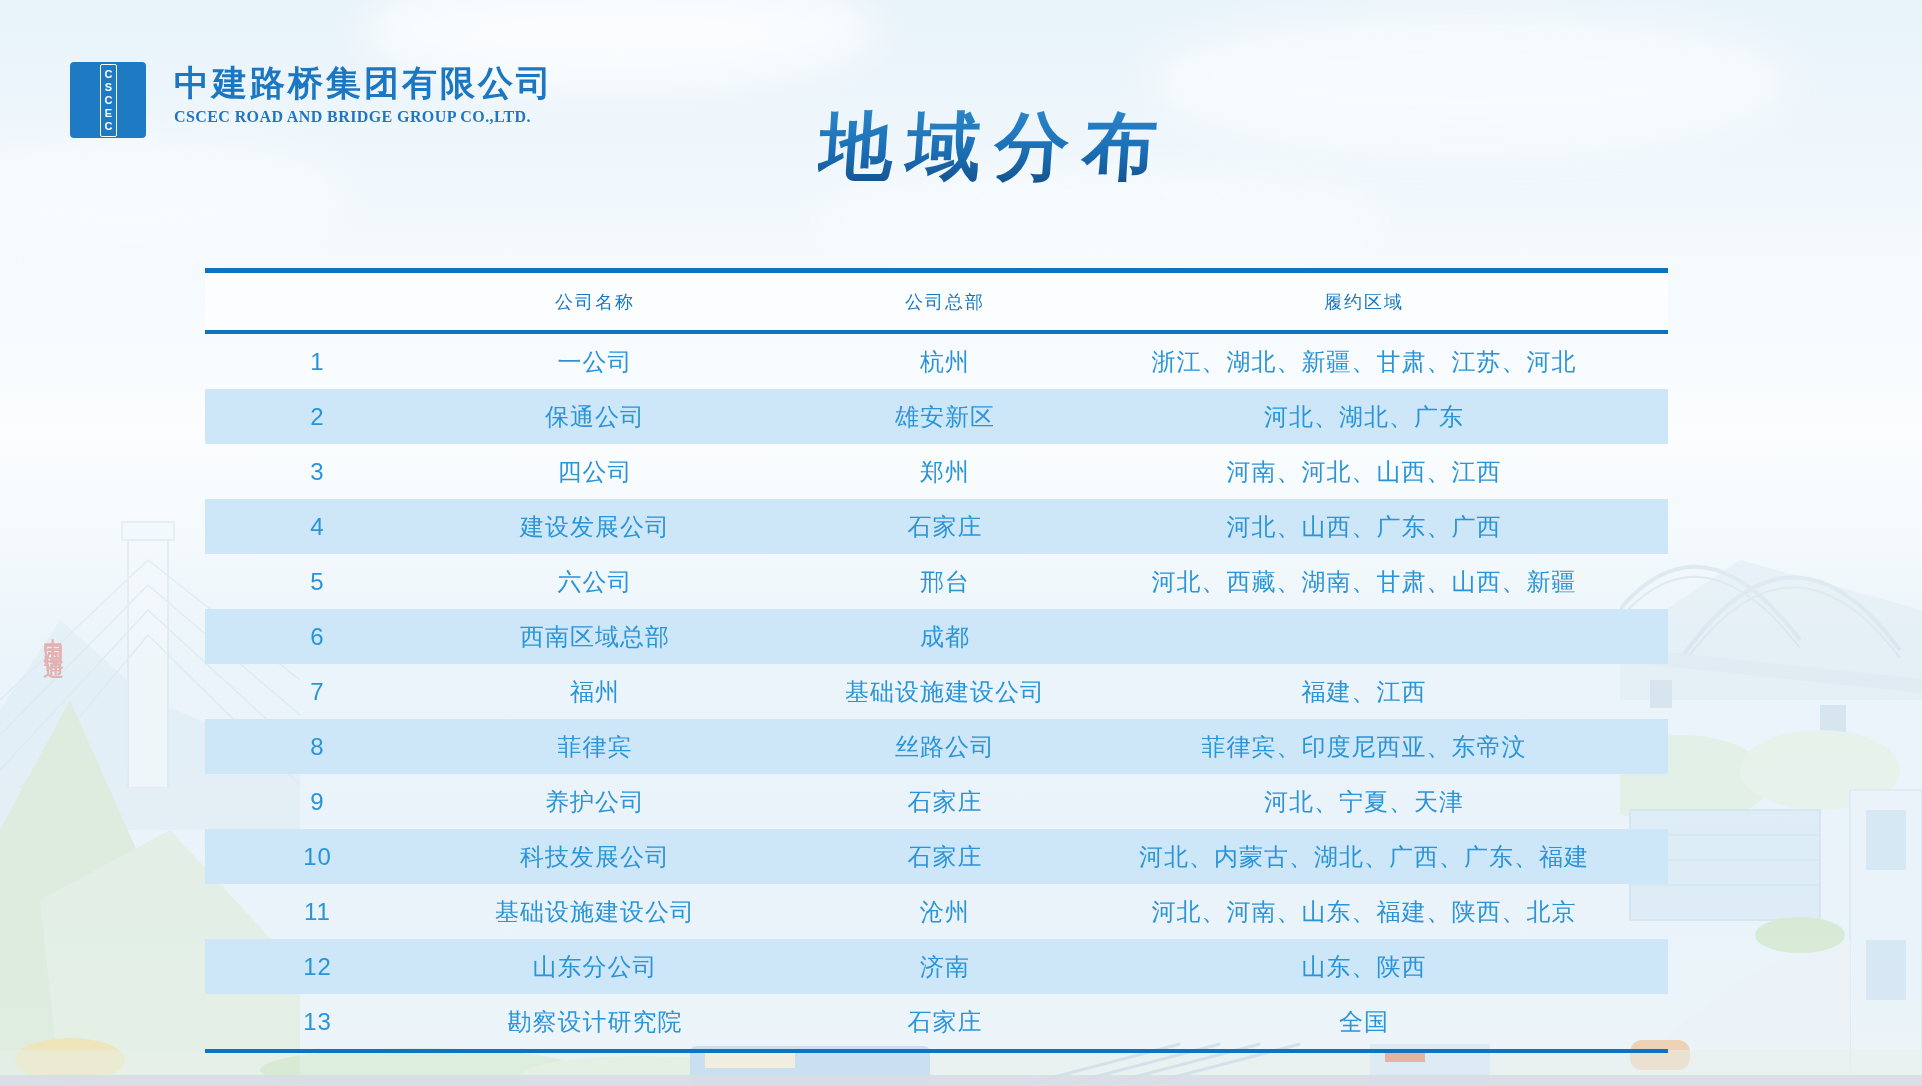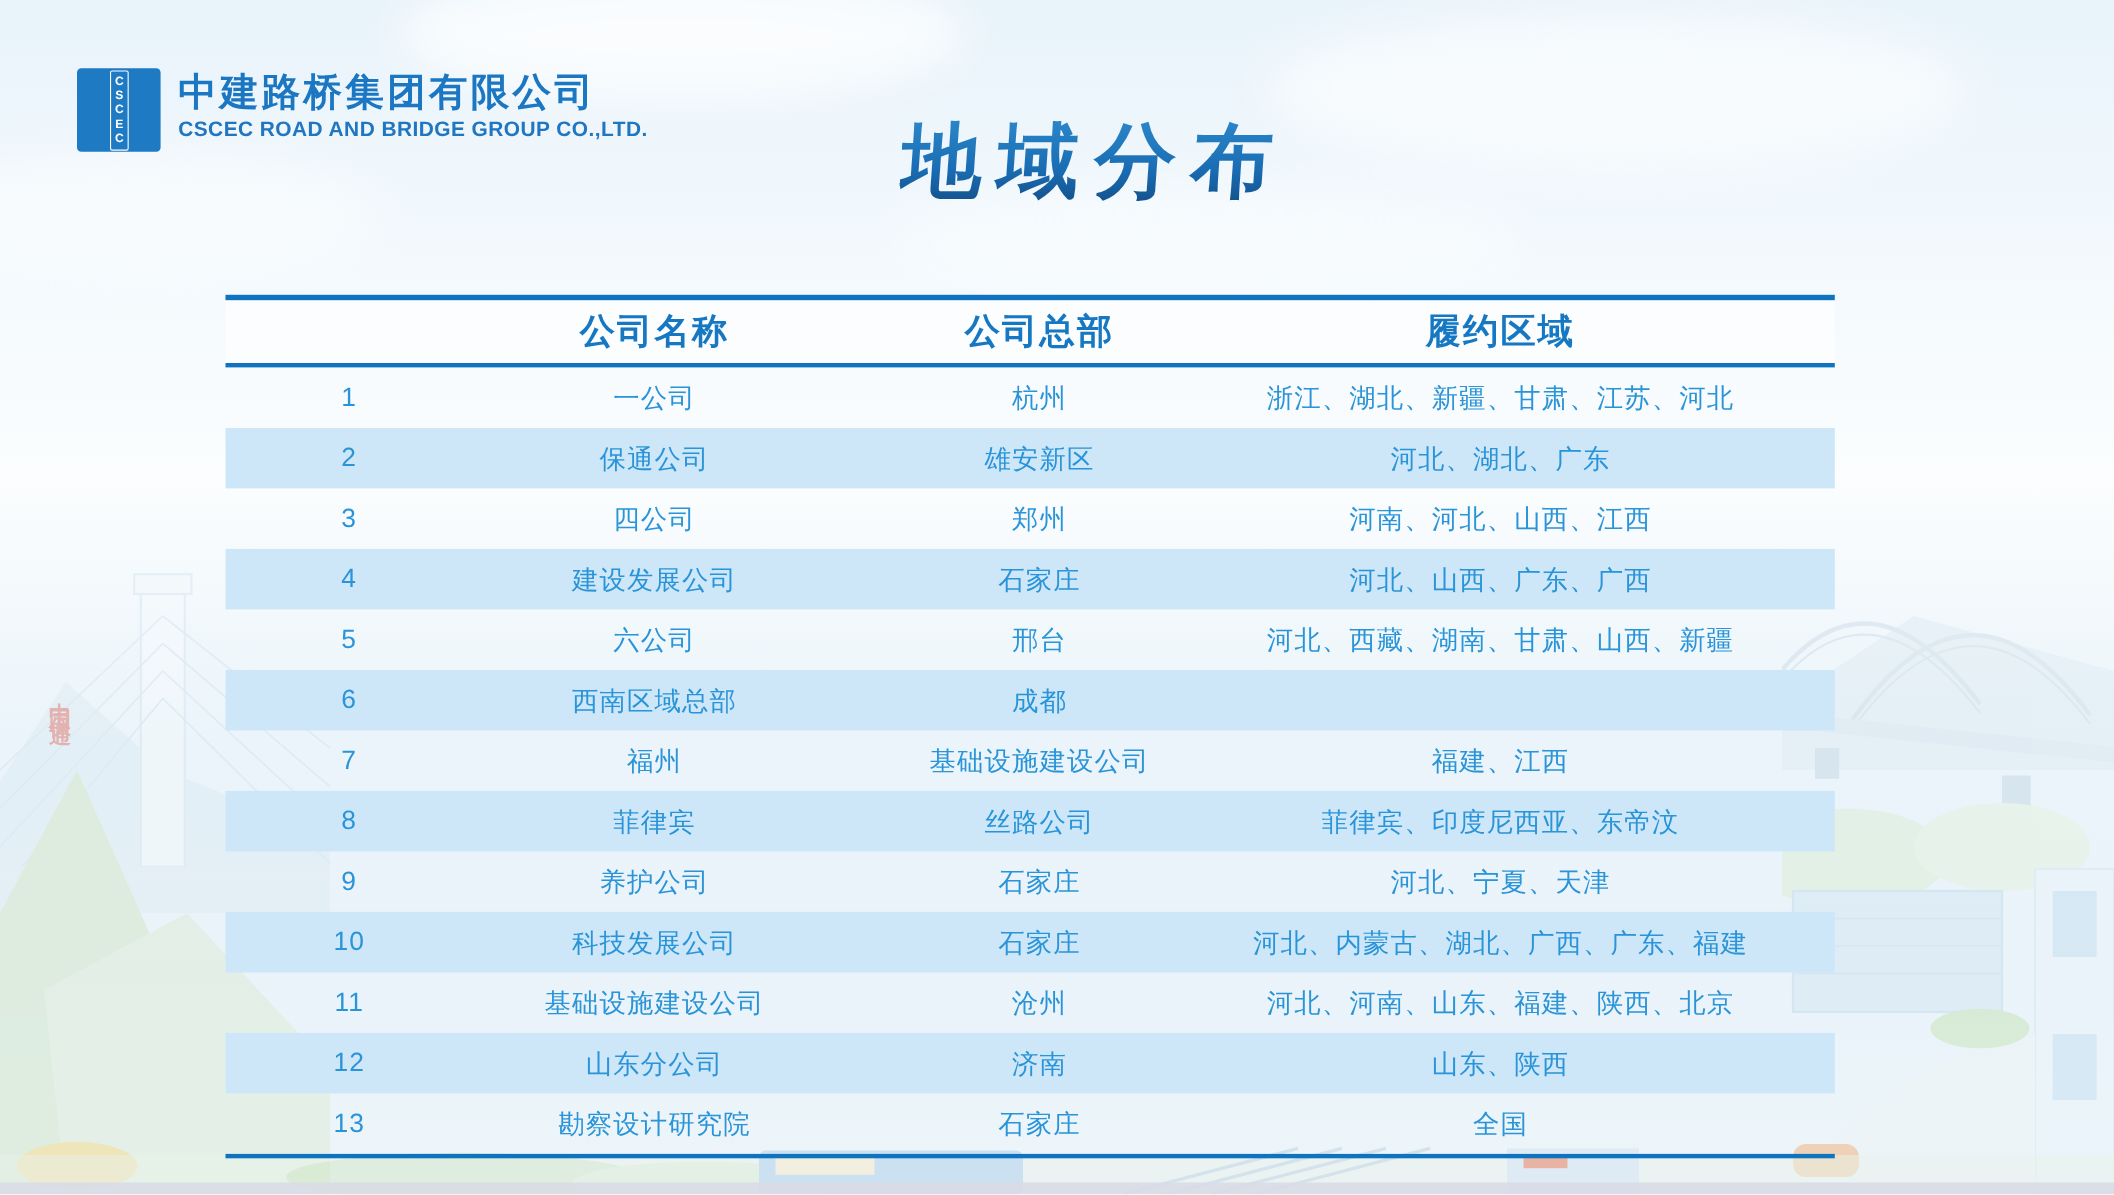--- a/index.html
+++ b/index.html
@@ -21,23 +21,23 @@
   .brand{position:absolute;left:70px;top:62px;display:flex;align-items:flex-start;}
   .logo-mark{
     width:76px;height:76px;background:#1f7ac4;border-radius:4px;
     display:flex;align-items:center;justify-content:center;flex:0 0 auto;
   }
   .logo-mark span{
     writing-mode:vertical-lr;text-orientation:upright;
     color:#ffffff;font-weight:bold;font-size:11px;line-height:1;
     letter-spacing:1px;border:1.5px solid #ffffff;padding:3px 2px;border-radius:2px;
   }
-  .brand-text{margin-left:16px;padding-top:2px;}
+  .brand-text{margin-left:28px;padding-top:2px;font-family:Liberation Serif, serif;}
   .brand-zh{font-size:35px;font-weight:bold;color:#1c77c3;letter-spacing:3px;line-height:1.15;}
-  .brand-en{font-size:19px;font-weight:bold;color:#2076c0;letter-spacing:.4px;margin-top:4px;}
+  .brand-en{font-size:16px;font-weight:bold;color:#2076c0;letter-spacing:.4px;margin-top:4px;}
 
   
   .page-title{
     position:absolute;left:995px;top:98px;transform:translateX(-50%) skewX(-4deg);
     font-family:"DejaVu Serif","Liberation Serif",serif;
     font-size:74px;font-weight:bold;letter-spacing:14px;
     background:linear-gradient(180deg,#2f8ccd 0%,#1a6db4 55%,#11477c 100%);
     -webkit-background-clip:text;background-clip:text;color:transparent;
     text-shadow:none;white-space:nowrap;
   }
@@ -50,21 +50,21 @@
   .t-row{
     display:grid;grid-template-columns:225px 330px 370px 1fr;
     align-items:center;height:55px;background:transparent;
   }
   .t-row.striped{background:#cde7f8;}
   .t-head{height:57px;border-bottom:4px solid #0f74c0;background:rgba(255,255,255,.55);}
   .cell{
     text-align:center;font-size:24px;color:#2a94d8;letter-spacing:1px;
     white-space:nowrap;overflow:hidden;
   }
-  .t-head .cell{font-weight:bold;font-size:32px;color:#1678c2;letter-spacing:2px;}
+  .t-head .cell{font-weight:normal;font-size:18px;color:#1678c2;letter-spacing:2px;}
   .cell.col-regions{padding-right:70px;}
 
   
   .scene{position:absolute;pointer-events:none;}
   .scene.left{left:0;top:500px;width:300px;height:586px;opacity:.45;}
   .scene.right{left:1620px;top:520px;width:302px;height:566px;opacity:.42;}
   .scene.bottom{left:0;top:1040px;width:1922px;height:46px;opacity:.5;}
   .pylon-banner{
     position:absolute;left:42px;top:560px;width:26px;height:150px;
     writing-mode:vertical-rl;text-orientation:upright;

